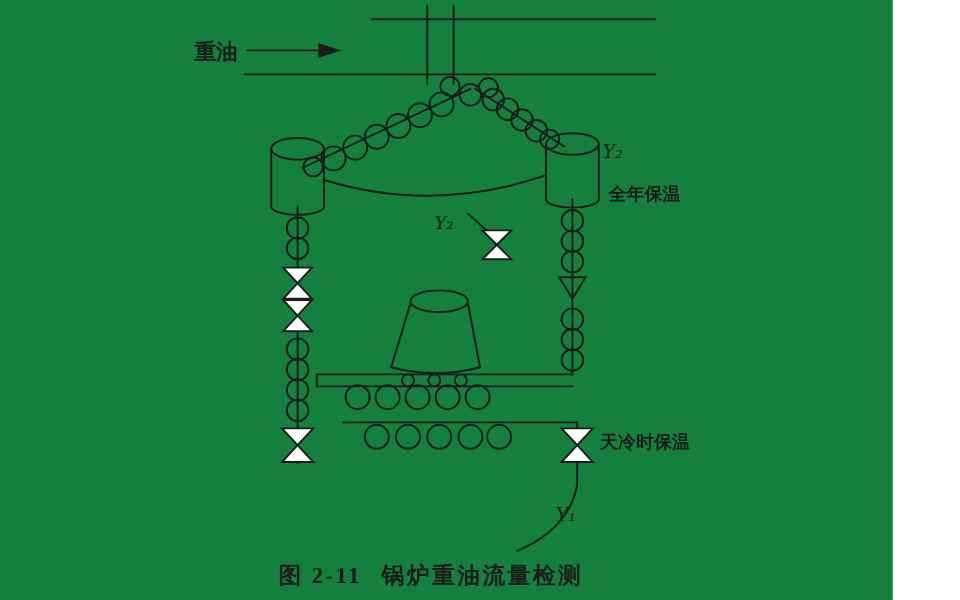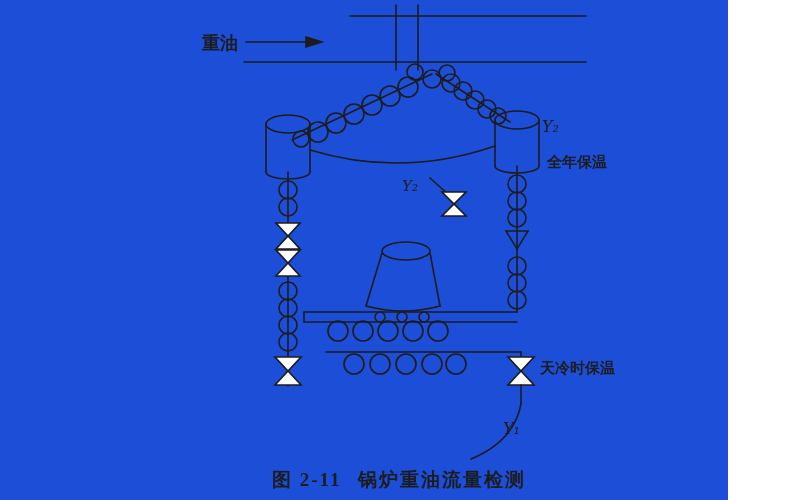--- a/index.html
+++ b/index.html
@@ -1,18 +1,18 @@
 <!DOCTYPE html>
 <html><head>
 <meta charset="utf-8">
 <style>
   html,body{margin:0;padding:0;background:#ffffff;}
   .figure{
-    width:688px;height:500px;background:#1d4ed8;position:relative;
-    font-family:"Liberation Serif",serif;overflow:hidden;padding-left:40px;
+    width:744px;height:500px;background:#15803d;position:relative;
+    font-family:"Liberation Serif",serif;overflow:hidden;
   }
   svg{display:block;}
   text{font-family:"Liberation Serif",serif;}
   .cjk{font-weight:700;}
   .sym{font-style:italic;font-family:"DejaVu Serif",serif;}
   .cap{font-weight:700;letter-spacing:2px;}
 </style>
 </head>
 <body>
 

